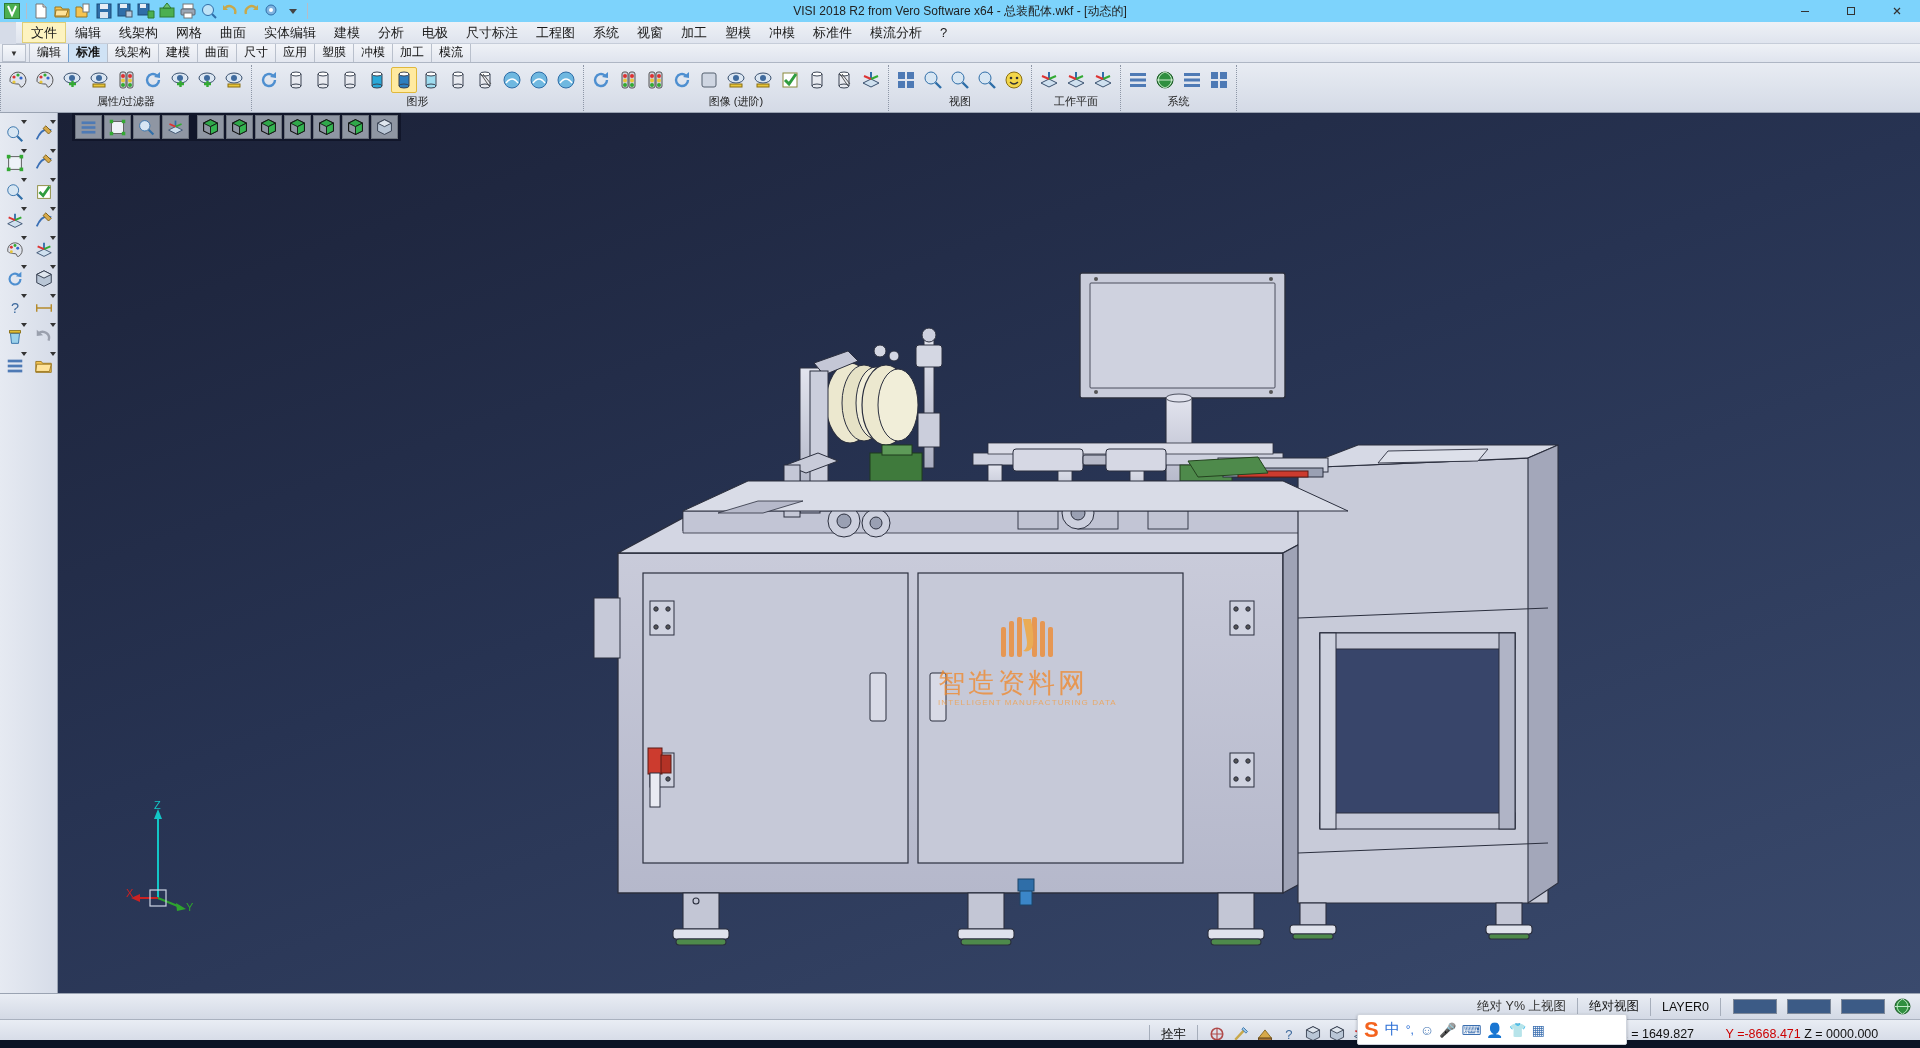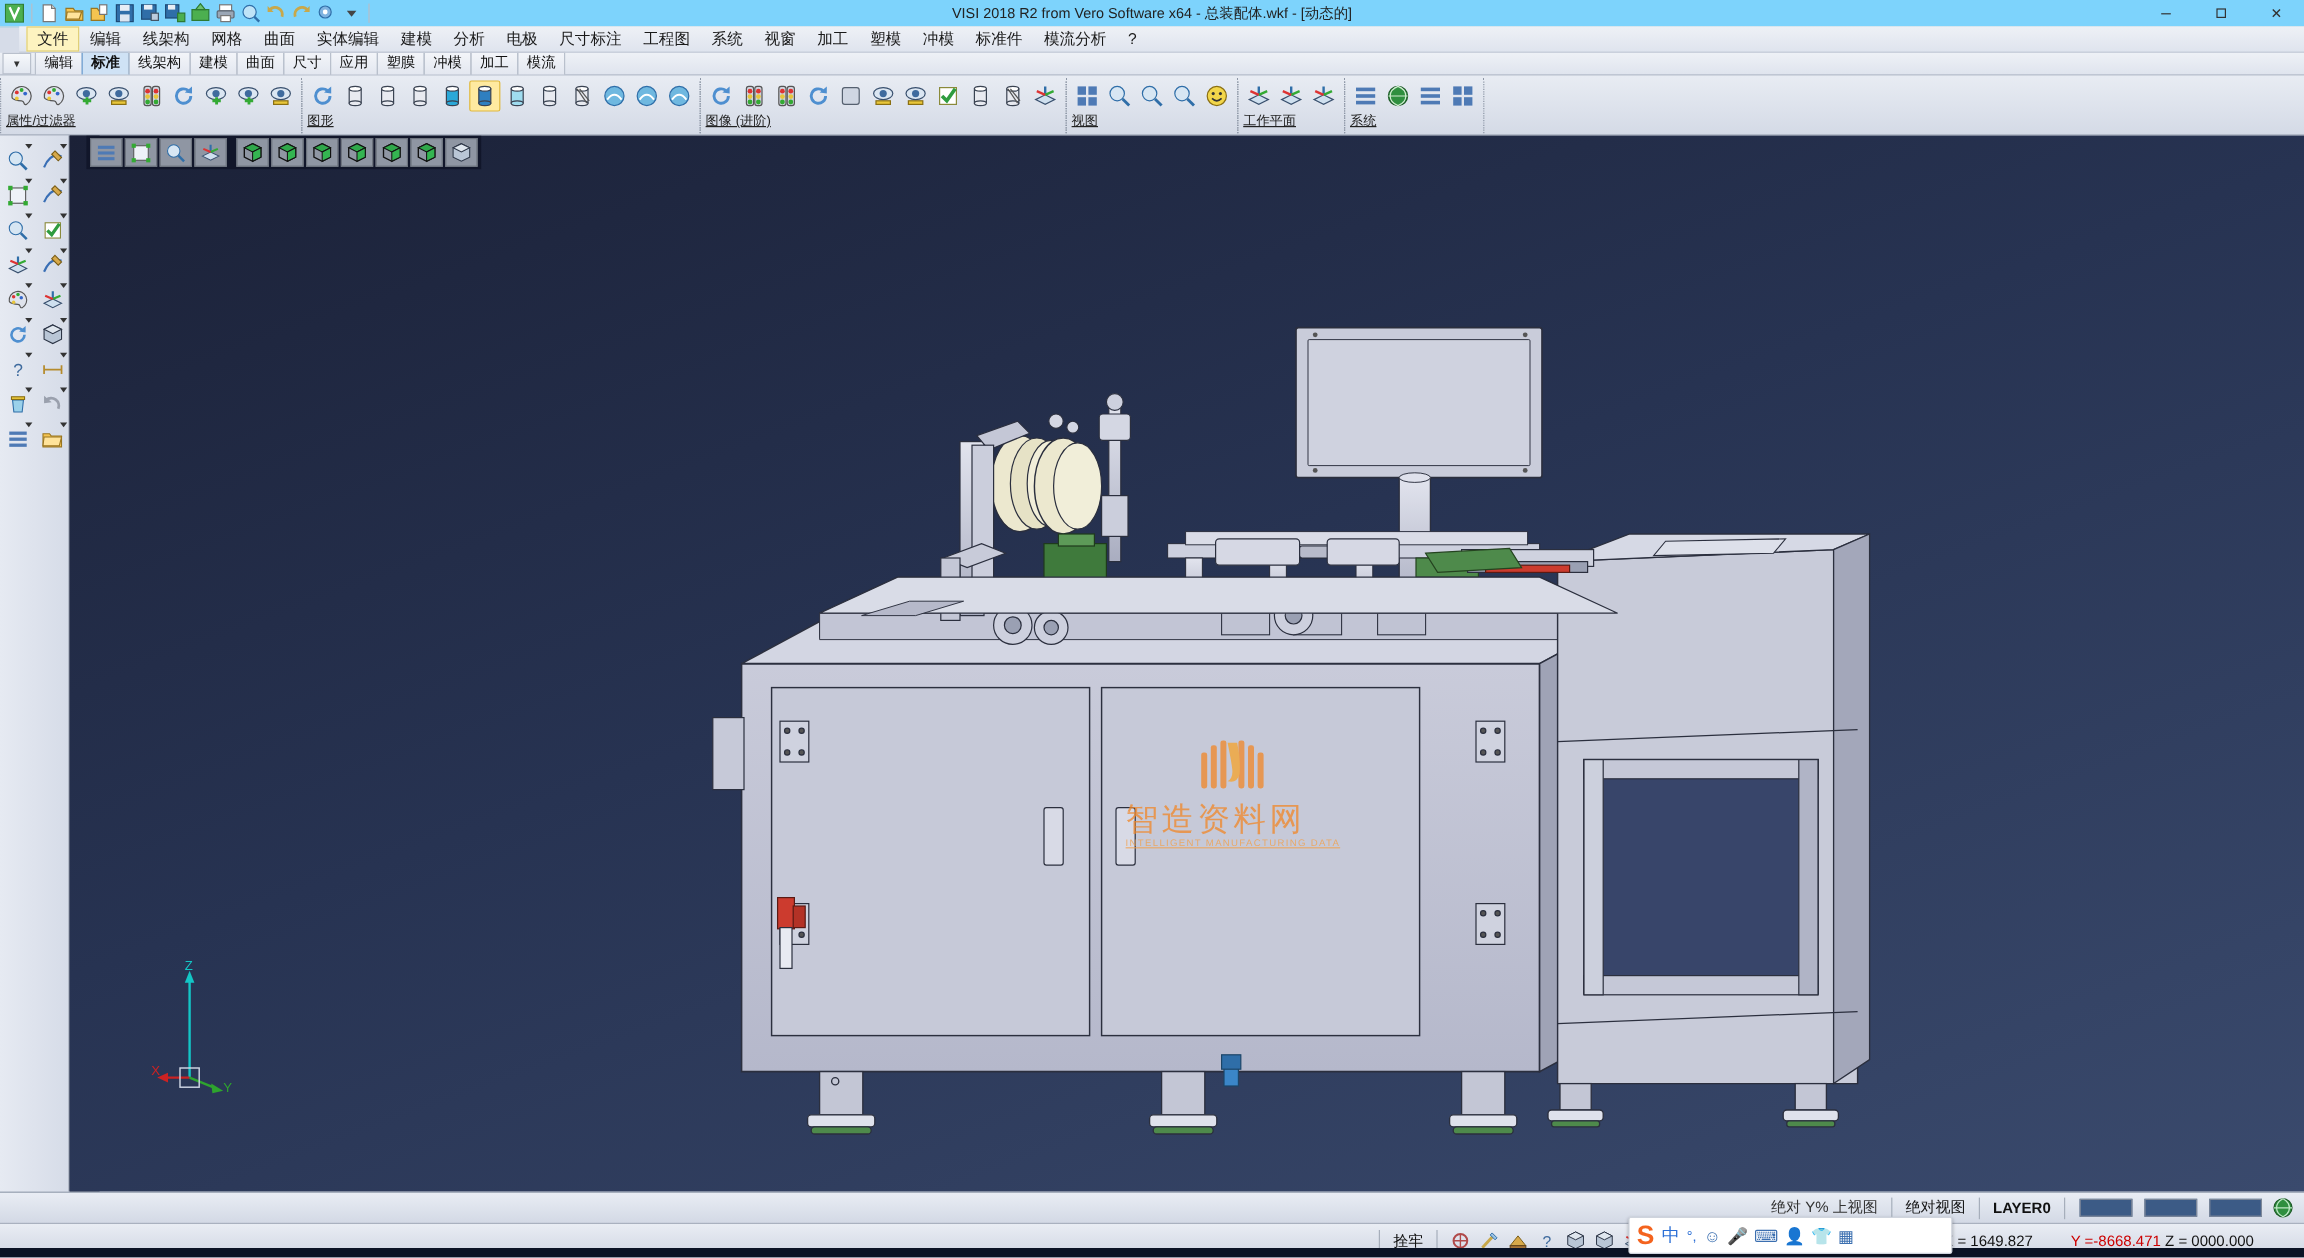--- a/index.html
+++ b/index.html
@@ -72,21 +72,21 @@
     background:linear-gradient(#e8ecf3,#d4dae6);
     border-bottom:1px solid #9aa3b2;
     display:flex;align-items:flex-start;box-sizing:border-box;padding:2px 0 0 0;
   }
   .rgroup{
     position:relative;height:46px;display:flex;flex-direction:column;
     border-left:1px dotted #8d96a6;border-right:1px dotted #8d96a6;
     margin-right:-1px;padding:0 4px;box-sizing:border-box;
   }
   .ricons{display:flex;align-items:center;height:30px;gap:1px;}
-  .rlabel{font-size:11px;color:#222;height:14px;line-height:13px;text-decoration:underline;}
+  .rlabel{font-size:11px;color:#222;text-align:center;height:14px;line-height:13px;}
   .ricon{width:26px;height:26px;display:flex;align-items:center;justify-content:center;position:relative;}
   .ricon.sel{background:#ffeaa0;border:1px solid #e0b83c;box-sizing:border-box;border-radius:2px;}
   .ricon svg{display:block;}
 
   
   .lefttool{
     position:absolute;left:0;top:113px;width:58px;height:880px;
     background:linear-gradient(90deg,#e6eaf2,#d6dce8);
     border-right:1px solid #9aa3b2;
     padding-top:6px;box-sizing:border-box;
@@ -122,21 +122,21 @@
   
   .model{position:absolute;left:0;top:0;width:1862px;height:880px;}
 
   .watermark{
     position:absolute;left:880px;top:500px;display:flex;align-items:center;gap:10px;
     opacity:.78;
     flex-direction:column;
   }
   .wm-text{display:flex;flex-direction:column;}
   .wm-cn{font-size:27px;color:#f08a2e;letter-spacing:3px;line-height:28px;}
-  .wm-en{font-size:8px;color:#f2a04a;letter-spacing:1.1px;line-height:12px;text-decoration:underline;}
+  .wm-en{font-size:8px;color:#f2a04a;letter-spacing:1.1px;line-height:12px;}
 
   
   .axis{position:absolute;left:70px;bottom:80px;width:70px;height:110px;}
   .axis .lbl{position:absolute;font-size:11px;}
 
   
   .statusrow1{
     position:absolute;left:0;top:993px;width:1920px;height:26px;
     background:linear-gradient(#e9edf4,#d3d9e5);
     border-top:1px solid #9aa3b2;
@@ -1186,21 +1186,21 @@
       <div class="lbl" style="left:58px;top:98px;color:#2ea42e;">Y</div>
     </div>
   </div>
 
   <div class="statusrow1">
     <div style="flex:1"></div>
     <div class="sb-cell" style="color:#333;font-size:12.5px;">绝对 Y% 上视图</div>
     <div class="sb-sep"></div>
     <div class="sb-cell" style="font-size:12.5px;color:#111;">绝对视图</div>
     <div class="sb-sep"></div>
-    <div class="sb-cell" style="font-size:12.5px;font-weight:bold;color:#111;">LAYER0</div>
+    <div class="sb-cell" style="font-size:12.5px;font-weight:normal;color:#111;">LAYER0</div>
     <div class="sb-sep"></div>
     <div class="sb-swatch"></div>
     <div class="sb-swatch"></div>
     <div class="sb-swatch"></div>
     <div class="sb-icon" style="margin-right:6px;">
       <svg width="17" height="17" viewBox="0 0 17 17">
           <circle cx="8.5" cy="8.5" r="7.5" fill="#2f8f3f" stroke="#1d5a27"></circle>
           <path d="M1 8.5h15M8.5 1a12 9 0 0 1 0 15a12 9 0 0 1 0 -15" fill="none" stroke="#bfe8c6" stroke-width="1"></path>
         </svg>
     </div>

